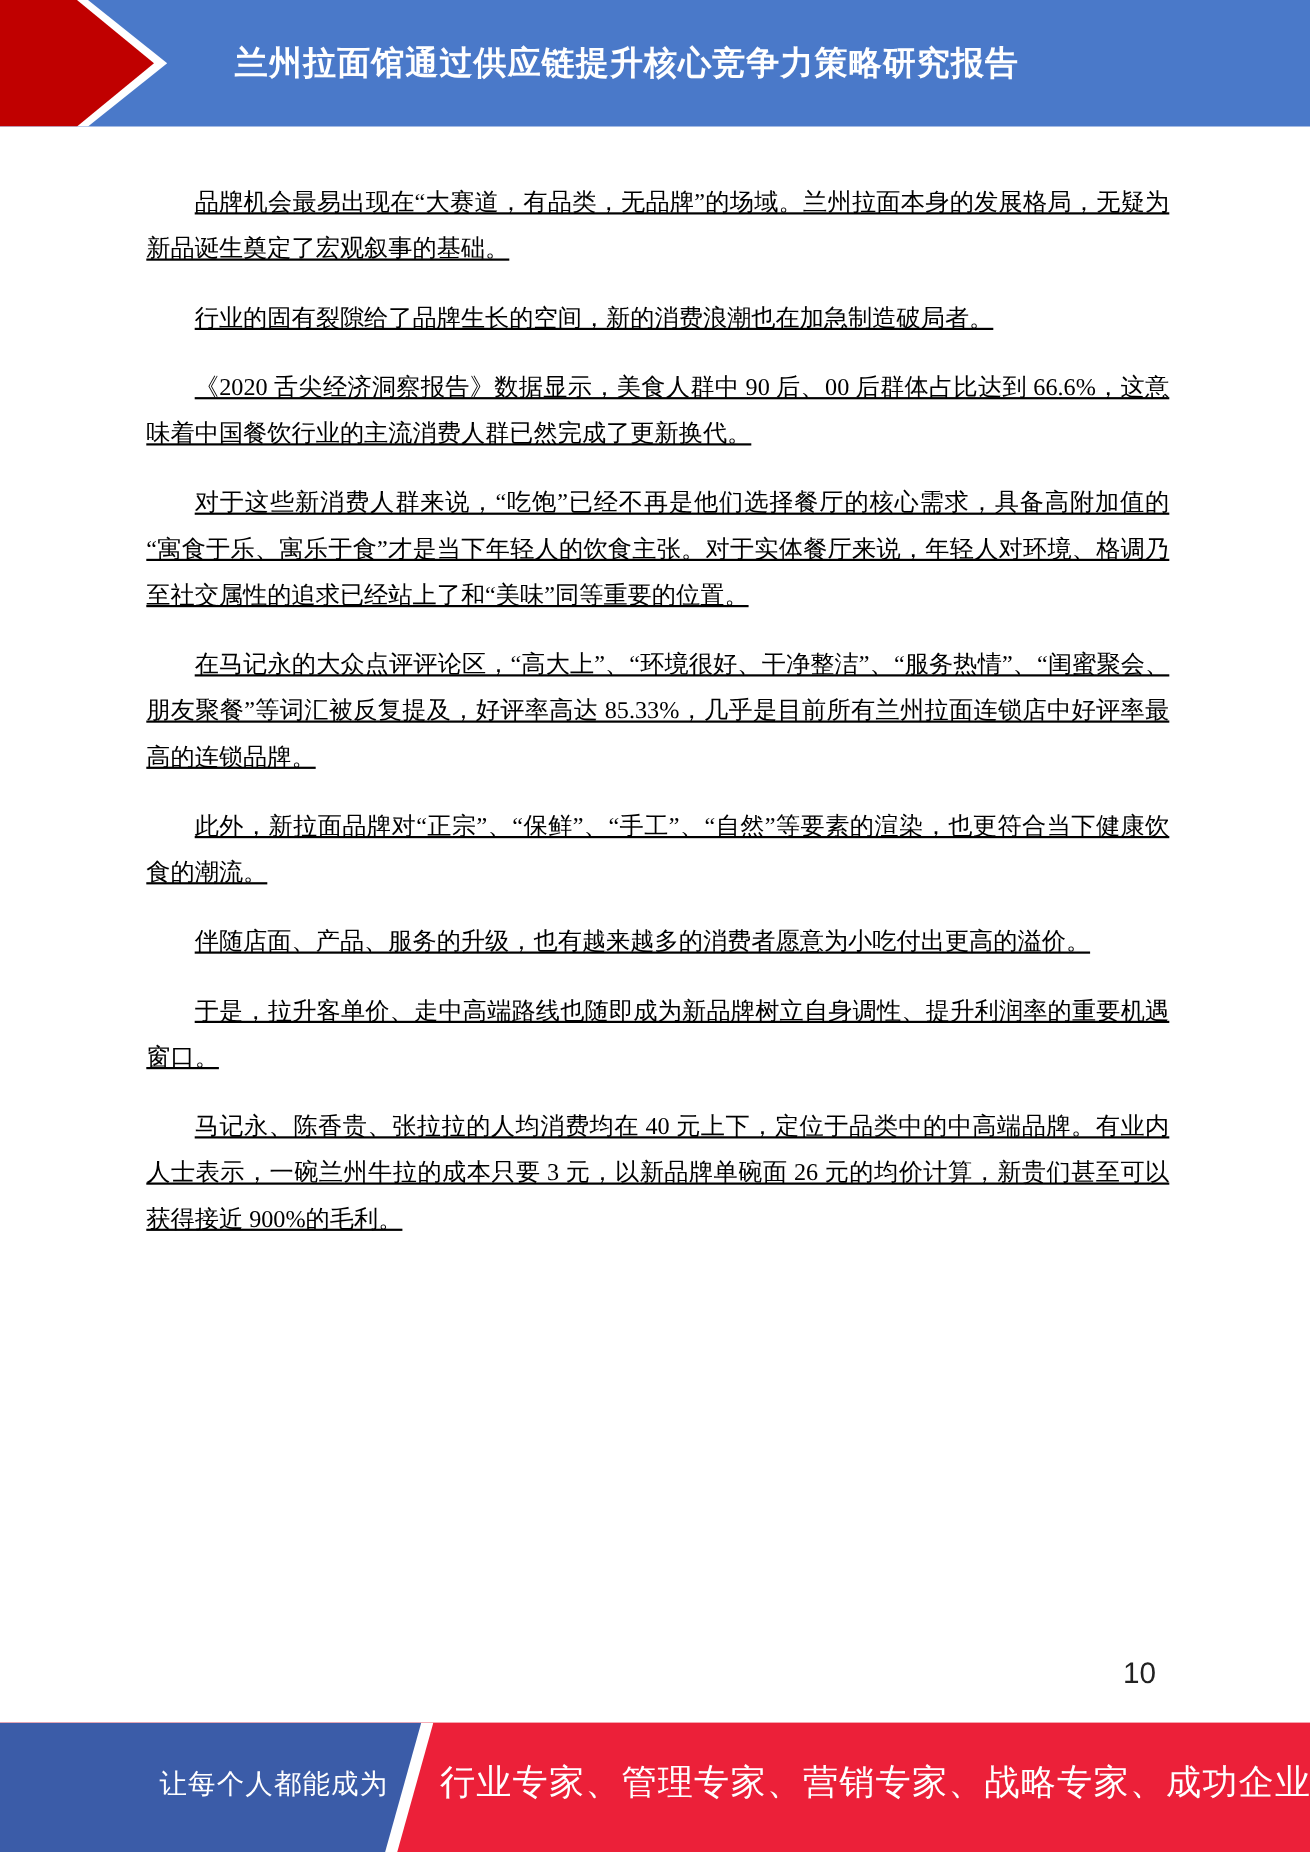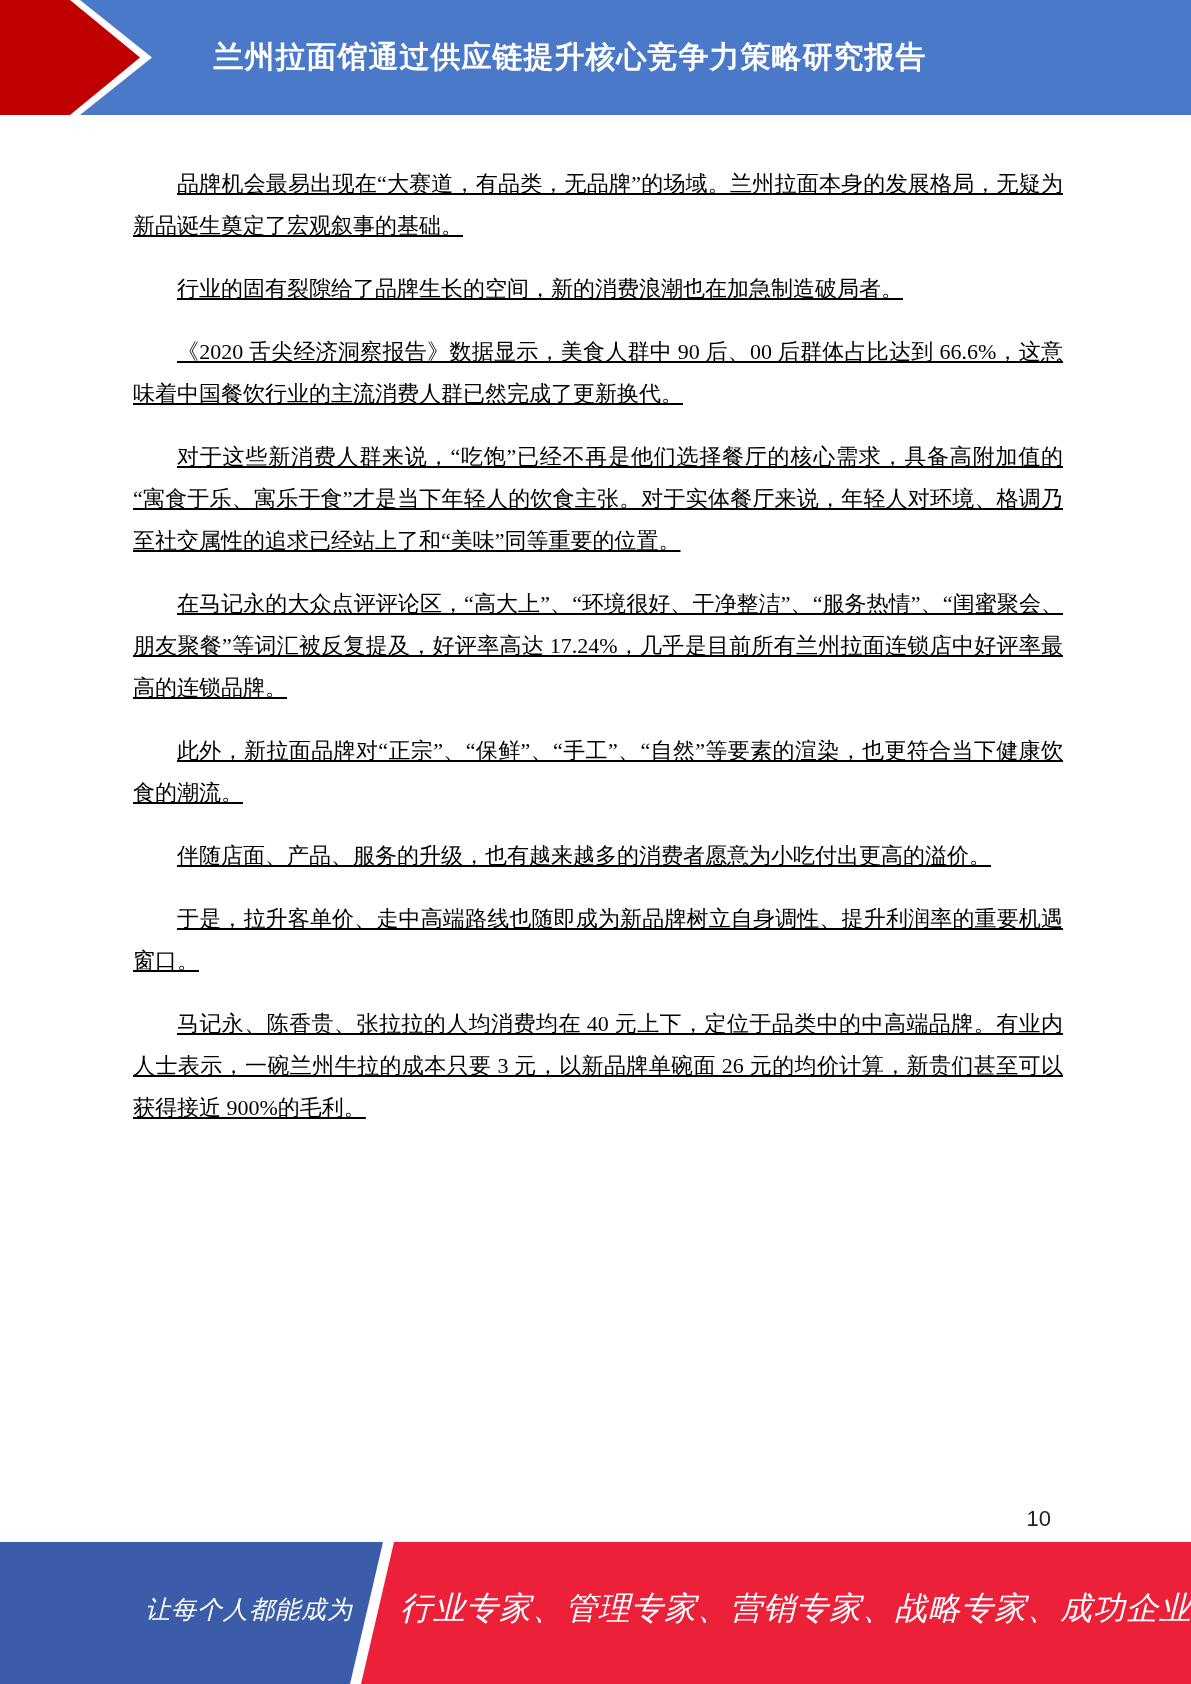--- a/index.html
+++ b/index.html
@@ -37,27 +37,27 @@
     color:#000000;
     text-indent:2em;
     text-align:justify;
     text-justify:inter-ideograph;
   }
 
   
   .pagenum {
     position:absolute; top:1506px; right:140px;
     font-family:"Liberation Sans","DejaVu Sans",sans-serif;
-    font-size:22px; color:#222222;
+    font-size:27px; color:#222222;
   }
 
   
   .footer {
-    position:absolute; left:0; right:0; bottom:0; height:142px;
-    background:#ec2039; overflow:hidden;font-style:italic;
+    position:absolute; left:0; right:0; bottom:0; height:118px;
+    background:#ec2039; overflow:hidden;
   }
   .footer .diag-white {
     position:absolute; top:0; bottom:0; left:0; width:400px;
     background:#ffffff;
     clip-path:polygon(0 0, 394px 0, 361px 100%, 0 100%);
   }
   .footer .diag-blue {
     position:absolute; top:0; bottom:0; left:0; width:390px;
     background:#3b5ca8;
     clip-path:polygon(0 0, 383px 0, 350px 100%, 0 100%);
@@ -89,21 +89,21 @@
     </svg>
     <h1>兰州拉面馆通过供应链提升核心竞争力策略研究报告</h1>
   </header>
 
   <main class="content">
     <div>
         <p class="para">品牌机会最易出现在“大赛道，有品类，无品牌”的场域。兰州拉面本身的发展格局，无疑为新品诞生奠定了宏观叙事的基础。</p>
         <p class="para">行业的固有裂隙给了品牌生长的空间，新的消费浪潮也在加急制造破局者。</p>
         <p class="para">《2020 舌尖经济洞察报告》数据显示，美食人群中 90 后、00 后群体占比达到 66.6%，这意味着中国餐饮行业的主流消费人群已然完成了更新换代。</p>
         <p class="para">对于这些新消费人群来说，“吃饱”已经不再是他们选择餐厅的核心需求，具备高附加值的“寓食于乐、寓乐于食”才是当下年轻人的饮食主张。对于实体餐厅来说，年轻人对环境、格调乃至社交属性的追求已经站上了和“美味”同等重要的位置。</p>
-        <p class="para">在马记永的大众点评评论区，“高大上”、“环境很好、干净整洁”、“服务热情”、“闺蜜聚会、朋友聚餐”等词汇被反复提及，好评率高达 17.24%，几乎是目前所有兰州拉面连锁店中好评率最高的连锁品牌。</p>
+        <p class="para">在马记永的大众点评评论区，“高大上”、“环境很好、干净整洁”、“服务热情”、“闺蜜聚会、朋友聚餐”等词汇被反复提及，好评率高达 85.33%，几乎是目前所有兰州拉面连锁店中好评率最高的连锁品牌。</p>
         <p class="para">此外，新拉面品牌对“正宗”、“保鲜”、“手工”、“自然”等要素的渲染，也更符合当下健康饮食的潮流。</p>
         <p class="para">伴随店面、产品、服务的升级，也有越来越多的消费者愿意为小吃付出更高的溢价。</p>
         <p class="para">于是，拉升客单价、走中高端路线也随即成为新品牌树立自身调性、提升利润率的重要机遇窗口。</p>
         <p class="para">马记永、陈香贵、张拉拉的人均消费均在 40 元上下，定位于品类中的中高端品牌。有业内人士表示，一碗兰州牛拉的成本只要 3 元，以新品牌单碗面 26 元的均价计算，新贵们甚至可以获得接近 900%的毛利。</p>
       </div>
   </main>
 
   <div class="pagenum">10</div>
 
   <footer class="footer">

